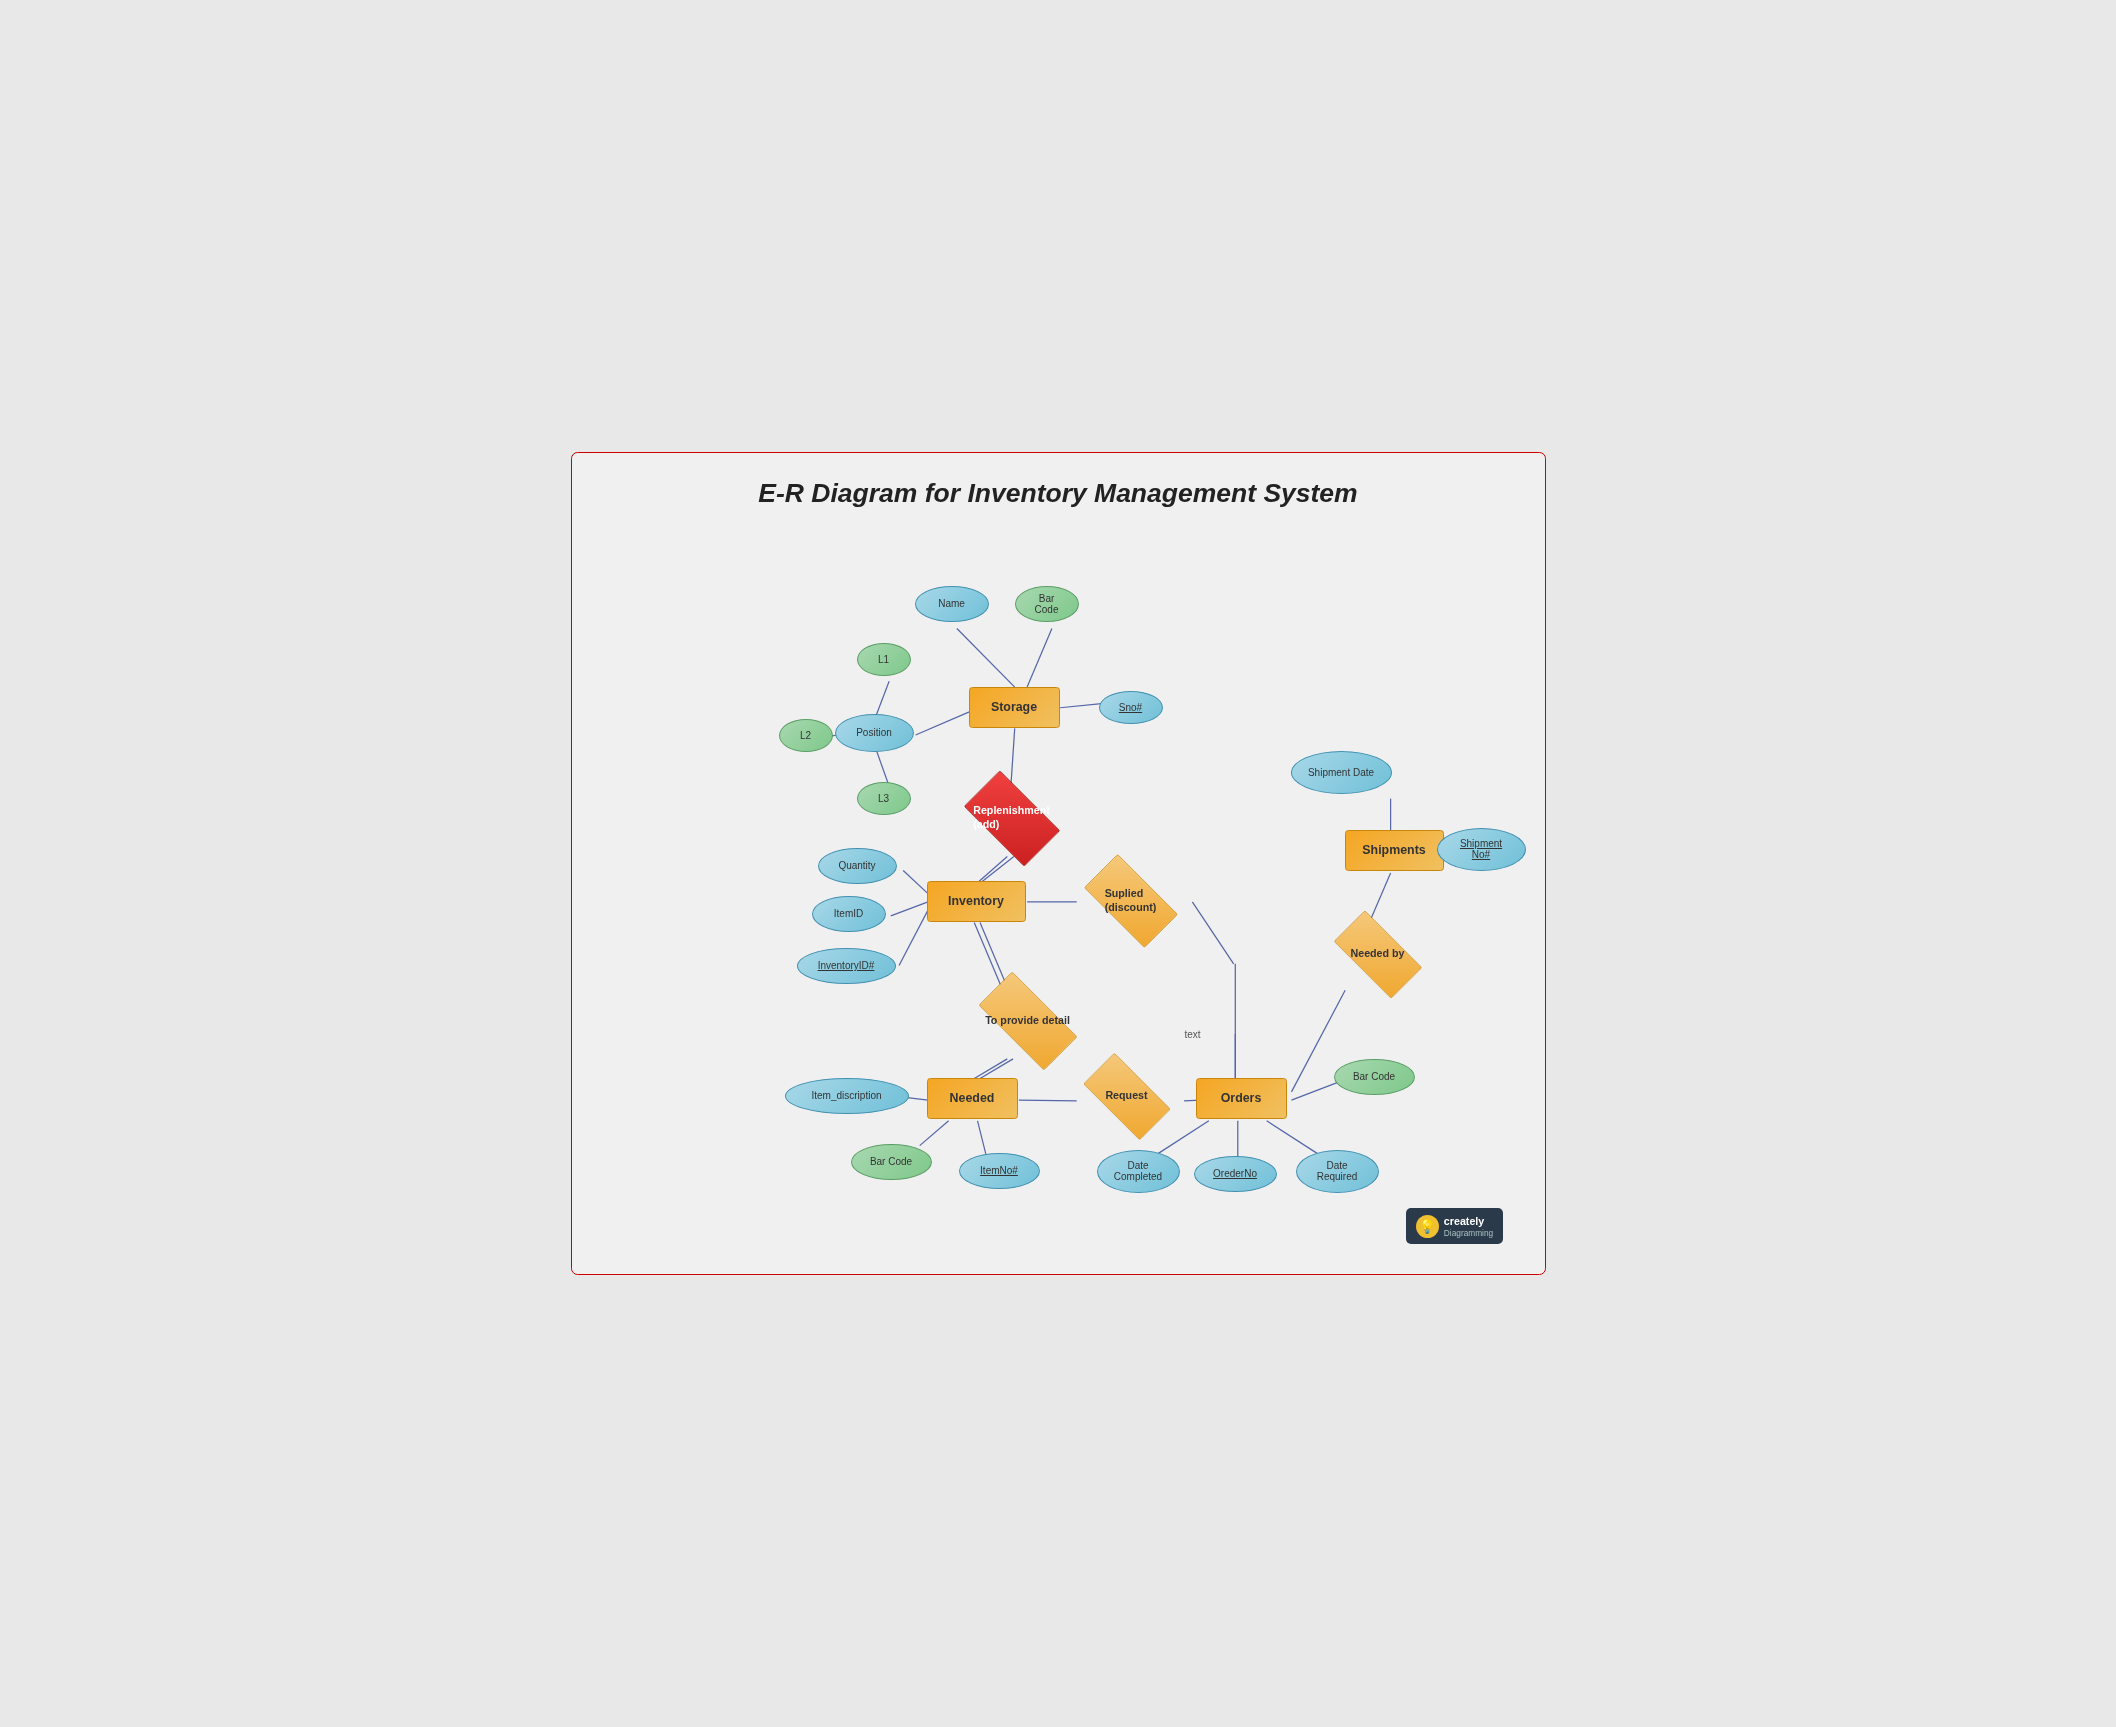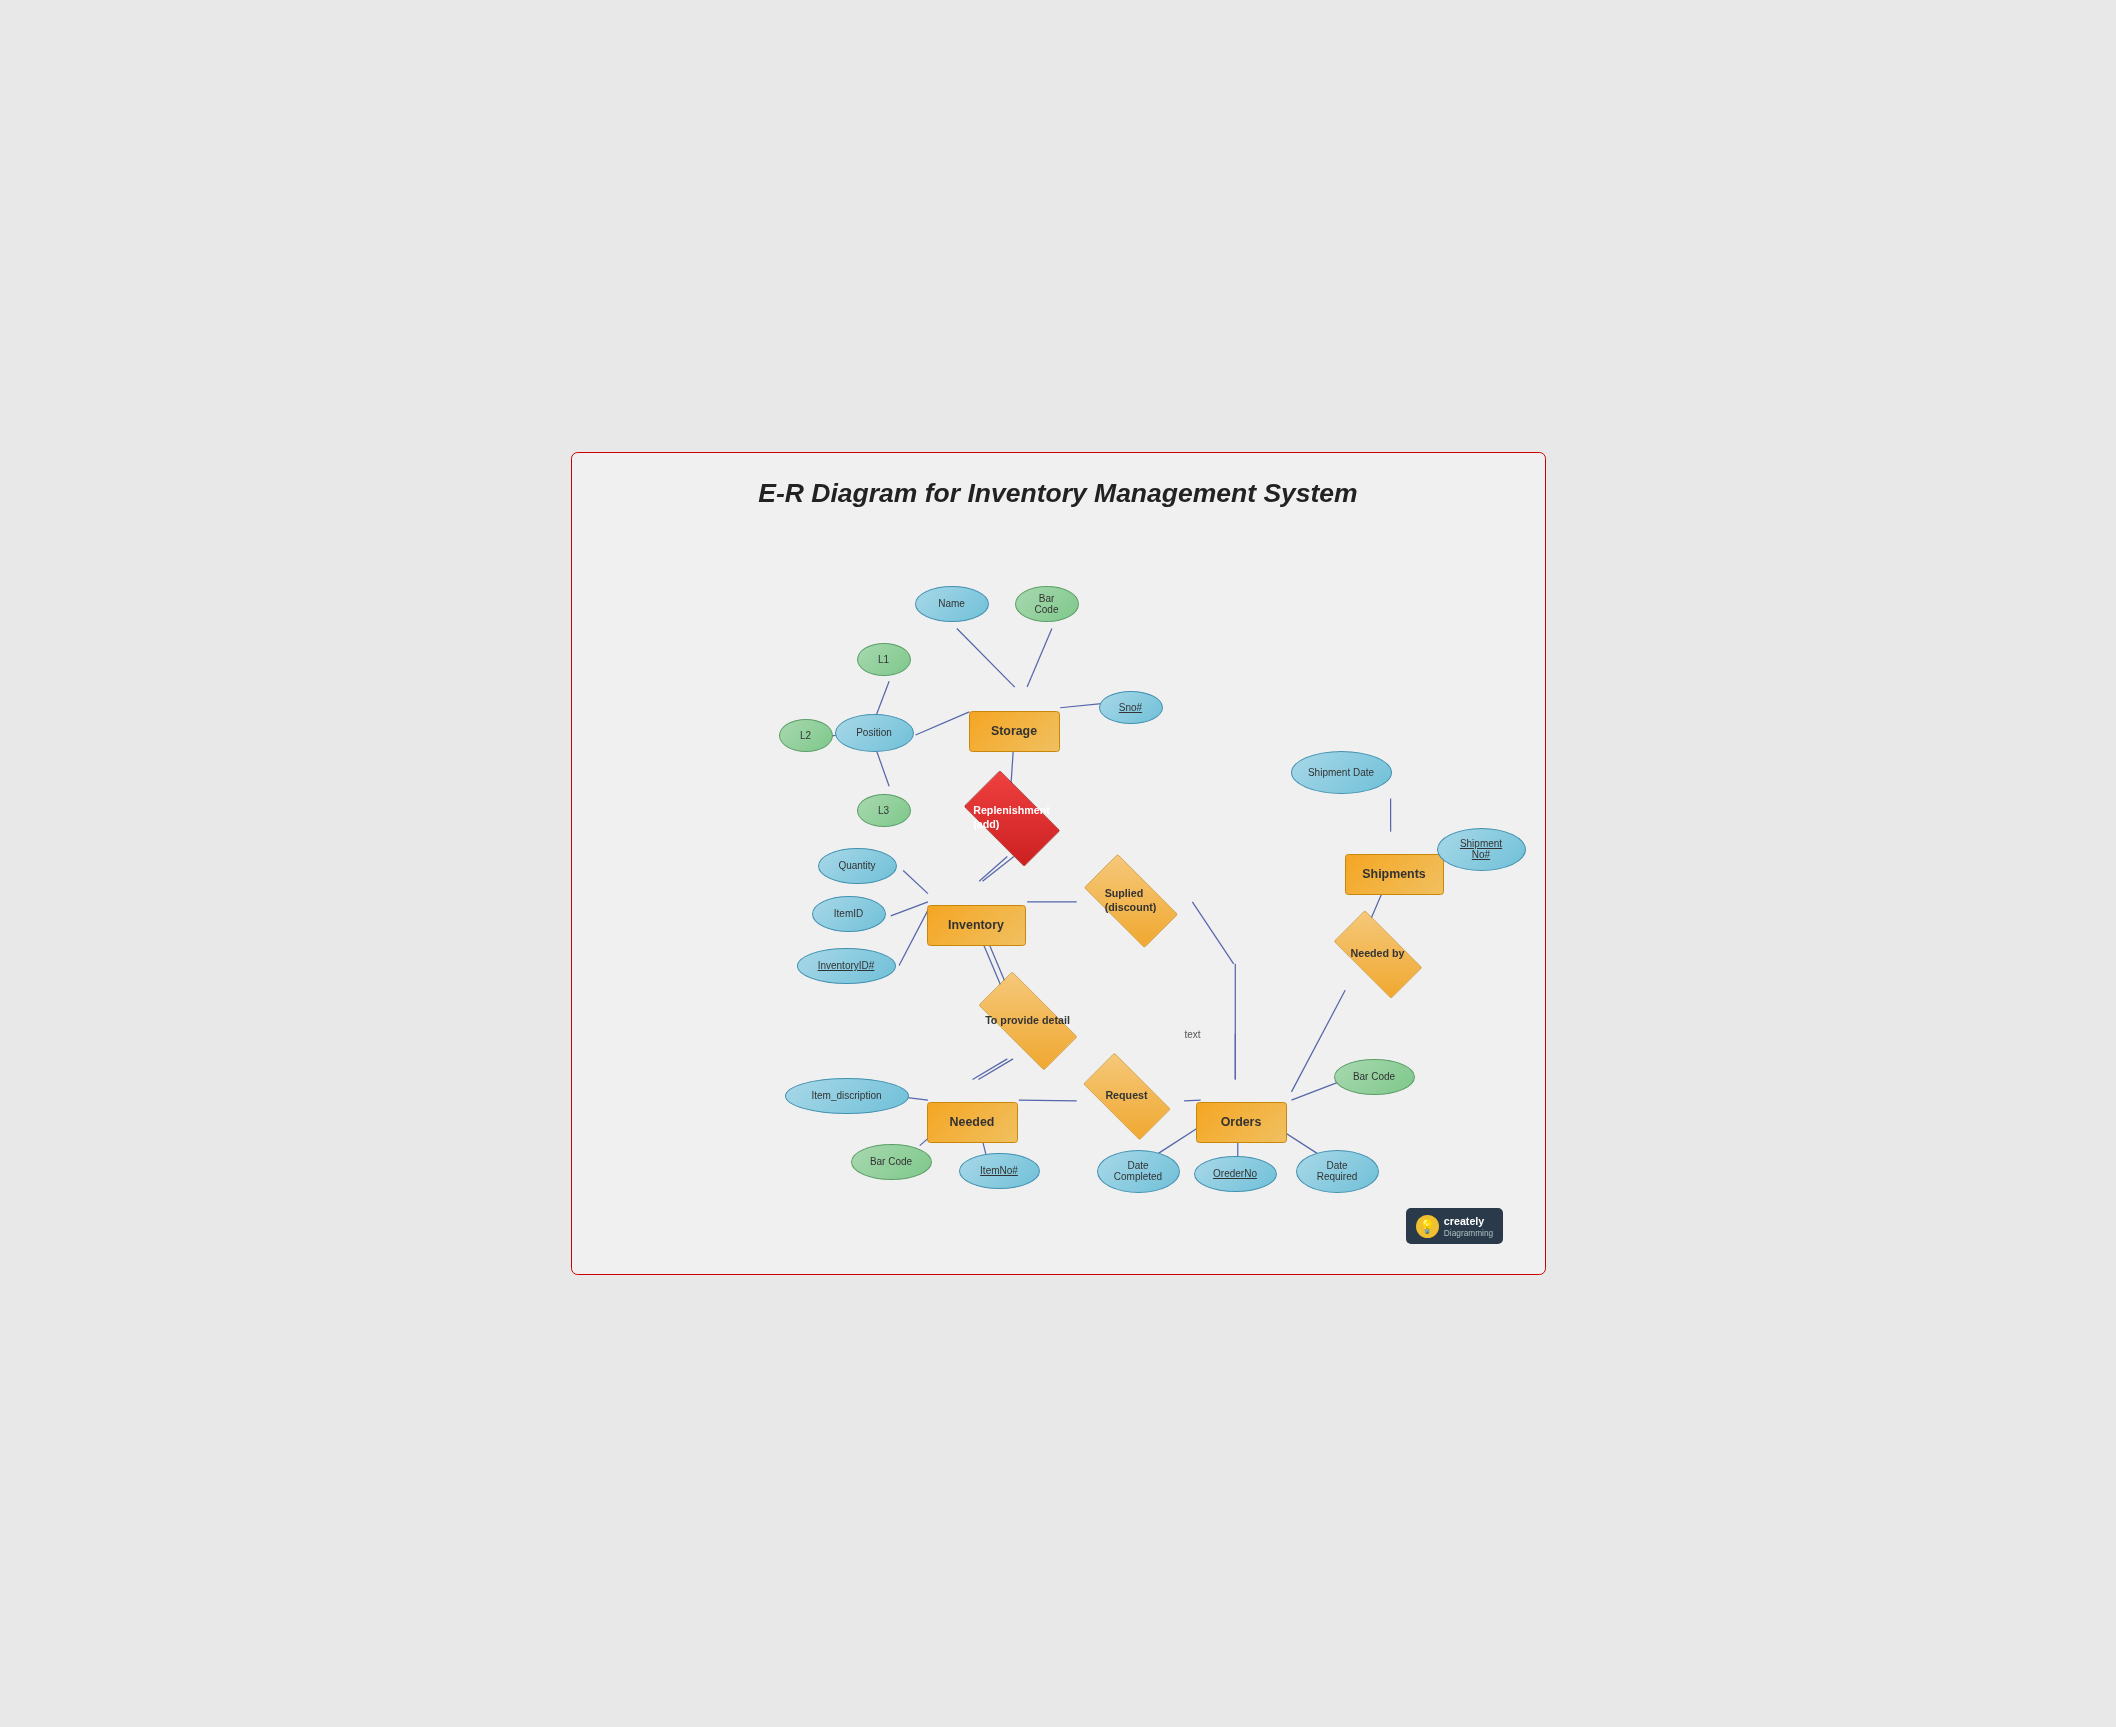--- a/index.html
+++ b/index.html
@@ -41,21 +41,20 @@
       border: 1.7px solid #c8860a;
       border-radius: 3.3px;
       display: flex;
       align-items: center;
       justify-content: center;
       text-align: center;
       font-weight: bold;
       font-size: 12.4px;
       color: #333;
       z-index: 10;
-      margin-top: 24px;
     }
     
     .attr {
       position: absolute;
       background: linear-gradient(135deg, #a8d8b0, #7ec88a);
       border: 1.7px solid #5a9e66;
       border-radius: 50%;
       display: flex;
       align-items: center;
       justify-content: center;
@@ -255,21 +254,21 @@
     </div>
     <div class="attr teal" style="left:230px; top:188px; width:79px; height:38px;">
       <span>Position</span>
     </div>
     <div class="attr" style="left:252px; top:117px; width:54px; height:33px;">
       <span>L1</span>
     </div>
     <div class="attr" style="left:174px; top:193px; width:54px; height:33px;">
       <span>L2</span>
     </div>
-    <div class="attr" style="left:252px; top:268px; width:54px; height:33px;justify-content:center;">
+    <div class="attr" style="left:252px; top:256px; width:54px; height:33px;justify-content:center;">
       <span>L3</span>
     </div>
     <div class="attr teal" style="left:213px; top:322px; width:79px; height:36px;">
       <span>Quantity</span>
     </div>
     <div class="attr teal" style="left:207px; top:370px; width:74px; height:36px;">
       <span>ItemID</span>
     </div>
     <div class="attr teal" style="left:192px; top:422px; width:99px; height:36px;">
       <span><u>InventoryID#</u></span>

